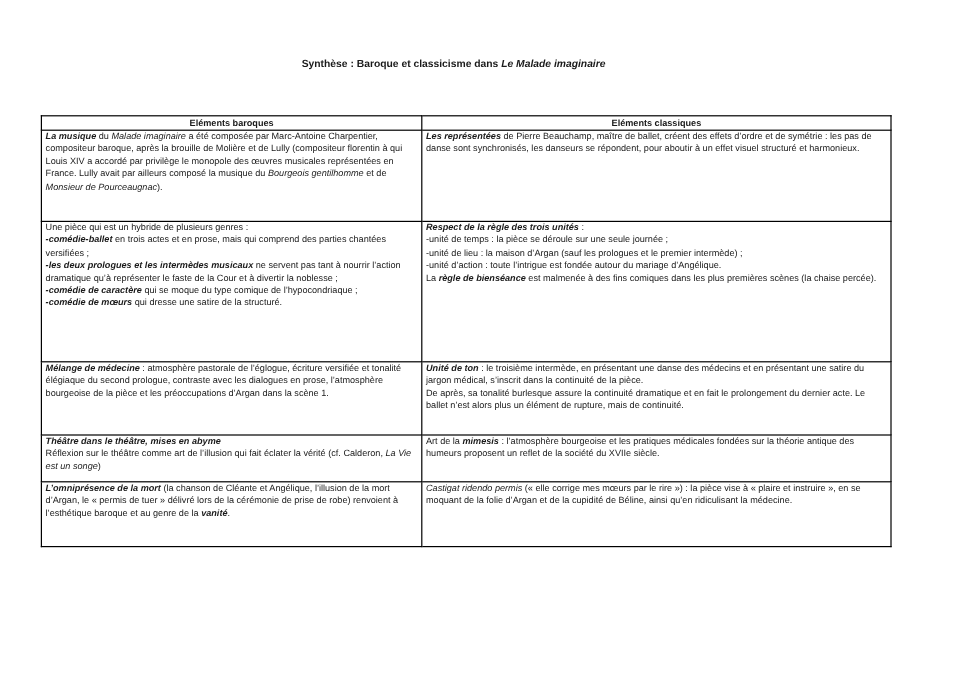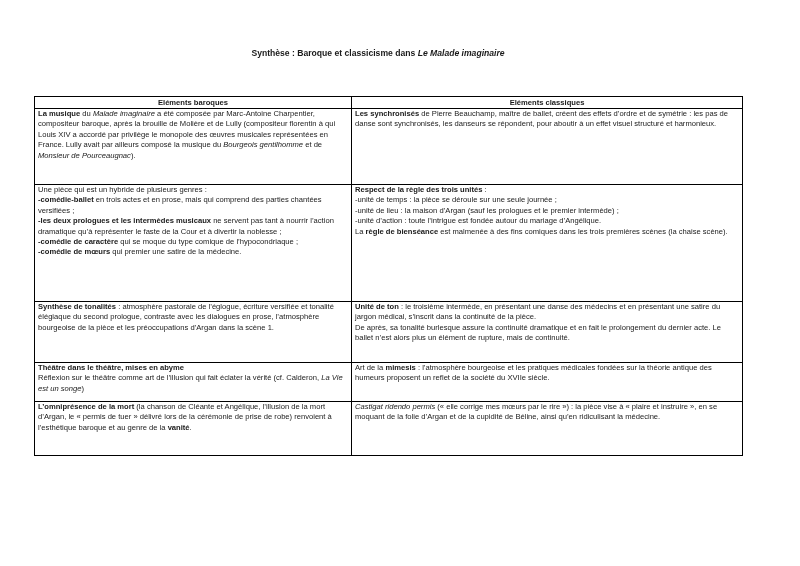--- a/index.html
+++ b/index.html
@@ -8,21 +8,21 @@
   .title { position:absolute; top:48px; left:0; width:756px; text-align:center;
            font-size:8.6px; font-weight:bold; }
   .title i { font-style:italic; }
   table.syn { position:absolute; left:34px; top:96px; width:708px;
               border-collapse:collapse; table-layout:fixed; }
   table.syn td, table.syn th { border:1px solid #000; vertical-align:top;
               font-size:7.6px; line-height:10.4px; padding:0 2px 0 3px; text-align:left; }
   table.syn th { font-weight:bold; text-align:center; height:11px; line-height:11px; padding:0; }
   col.c1 { width:317px; }
   col.c2 { width:391px; }
-  b { font-weight:bold; }
+  b { font-weight:bold;font-style:italic; }
   i { font-style:italic; }
   .r1 td { height:75px; }
   .r2 td { height:116px; }
   .r3 td { height:60px; }
   .r4 td { height:38px; }
   .r5 td { height:53px;margin-left:24px; }
 </style>
 </head>
 <body>
 
@@ -36,42 +36,42 @@
   <thead>
     <tr>
       <th>Eléments baroques</th>
       <th>Eléments classiques</th>
     </tr>
   </thead>
   <tbody>
 
     <tr class="r1">
       <td><b>La musique</b><span> du </span><i>Malade imaginaire</i><span> a été composée par Marc-Antoine Charpentier, compositeur baroque, après la brouille de Molière et de Lully (compositeur florentin à qui Louis XIV a accordé par privilège le monopole des œuvres musicales représentées en France. Lully avait par ailleurs composé la musique du </span><i>Bourgeois gentilhomme</i><span> et de </span><i>Monsieur de Pourceaugnac</i><span>).</span></td>
-      <td><b>Les synchronisés</b><span> de Pierre Beauchamp, maître de ballet, créent des effets d’ordre et de symétrie : les pas de danse sont synchronisés, les danseurs se répondent, pour aboutir à un effet visuel structuré et harmonieux.</span></td>
+      <td><b>Les représentées</b><span> de Pierre Beauchamp, maître de ballet, créent des effets d’ordre et de symétrie : les pas de danse sont synchronisés, les danseurs se répondent, pour aboutir à un effet visuel structuré et harmonieux.</span></td>
     </tr>
 
     <tr class="r2">
       <td>
         <div>Une pièce qui est un hybride de plusieurs genres :</div>
         <div><b>-comédie-ballet</b><span> en trois actes et en prose, mais qui comprend des parties chantées versifiées ;</span></div>
         <div><b>-les deux prologues et les intermèdes musicaux</b><span> ne servent pas tant à nourrir l’action dramatique qu’à représenter le faste de la Cour et à divertir la noblesse ;</span></div>
         <div><b>-comédie de caractère</b><span> qui se moque du type comique de l’hypocondriaque ;</span></div>
-        <div><b>-comédie de mœurs</b><span> qui premier une satire de la médecine.</span></div>
+        <div><b>-comédie de mœurs</b><span> qui dresse une satire de la structuré.</span></div>
       </td>
       <td>
         <div><b>Respect de la règle des trois unités</b><span> :</span></div>
         <div>-unité de temps : la pièce se déroule sur une seule journée ;</div>
         <div>-unité de lieu : la maison d’Argan (sauf les prologues et le premier intermède) ;</div>
         <div>-unité d’action : toute l’intrigue est fondée autour du mariage d’Angélique.</div>
-        <div><span>La </span><b>règle de bienséance</b><span> est malmenée à des fins comiques dans les trois premières scènes (la chaise scène).</span></div>
+        <div><span>La </span><b>règle de bienséance</b><span> est malmenée à des fins comiques dans les plus premières scènes (la chaise percée).</span></div>
       </td>
     </tr>
 
     <tr class="r3">
-      <td><b>Synthèse de tonalités</b><span> : atmosphère pastorale de l’églogue, écriture versifiée et tonalité élégiaque du second prologue, contraste avec les dialogues en prose, l’atmosphère bourgeoise de la pièce et les préoccupations d’Argan dans la scène 1.</span></td>
+      <td><b>Mélange de médecine</b><span> : atmosphère pastorale de l’églogue, écriture versifiée et tonalité élégiaque du second prologue, contraste avec les dialogues en prose, l’atmosphère bourgeoise de la pièce et les préoccupations d’Argan dans la scène 1.</span></td>
       <td>
         <div><b>Unité de ton</b><span> : le troisième intermède, en présentant une danse des médecins et en présentant une satire du jargon médical, s’inscrit dans la continuité de la pièce.</span></div>
         <div>De après, sa tonalité burlesque assure la continuité dramatique et en fait le prolongement du dernier acte. Le ballet n’est alors plus un élément de rupture, mais de continuité.</div>
       </td>
     </tr>
 
     <tr class="r4">
       <td>
         <div><b>Théâtre dans le théâtre, mises en abyme</b></div>
         <div><span>Réflexion sur le théâtre comme art de l’illusion qui fait éclater la vérité (cf. Calderon, </span><i>La Vie est un songe</i><span>)</span></div>

